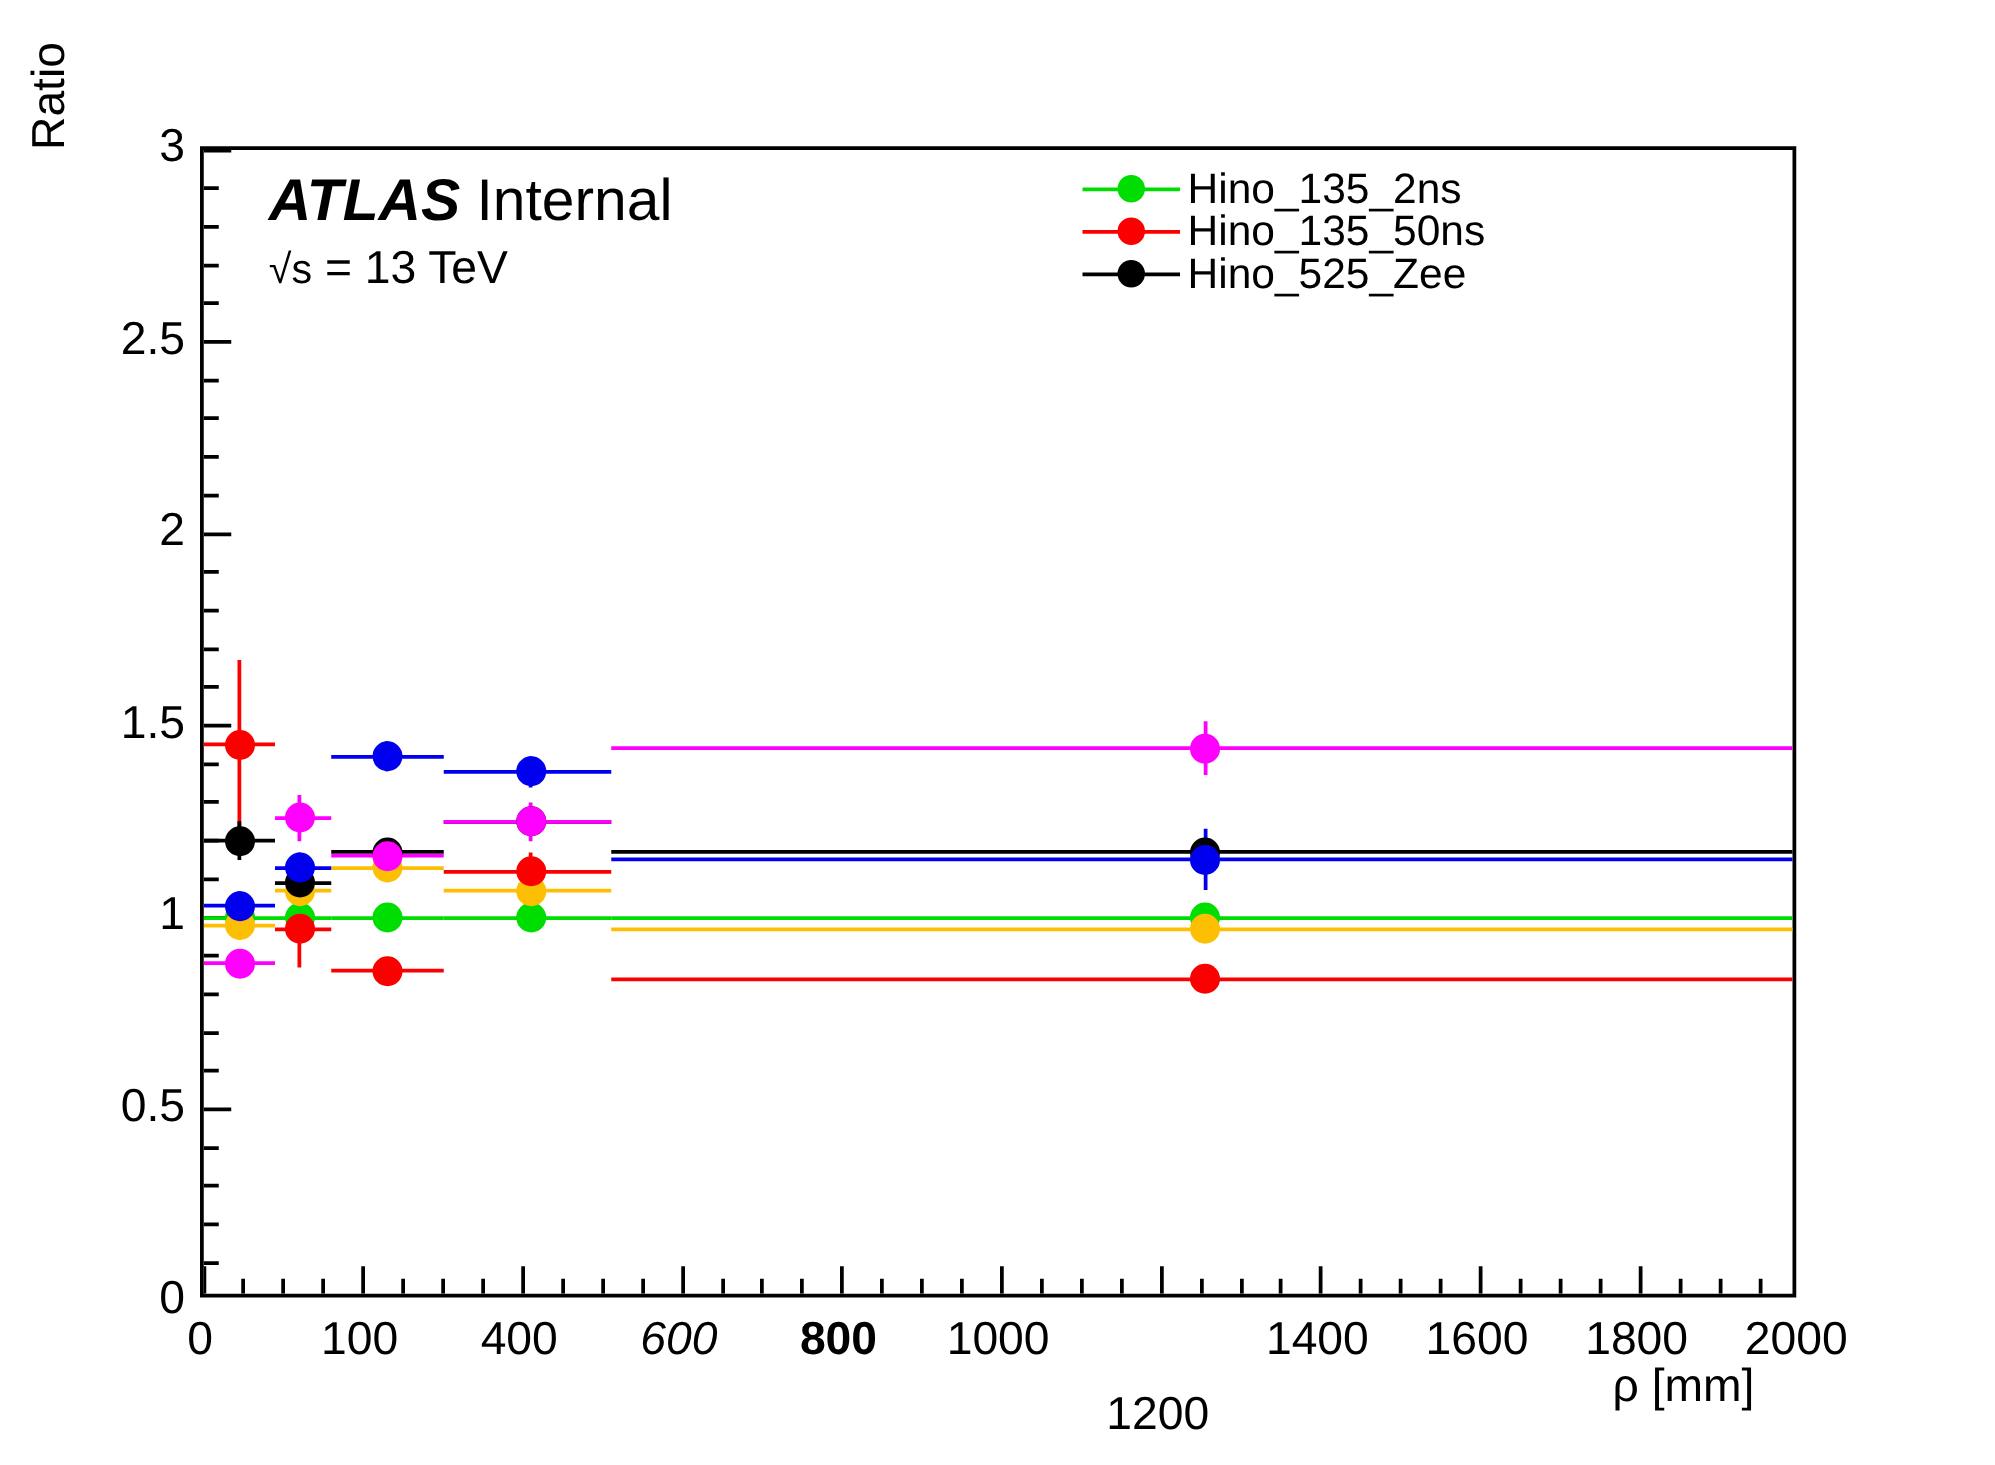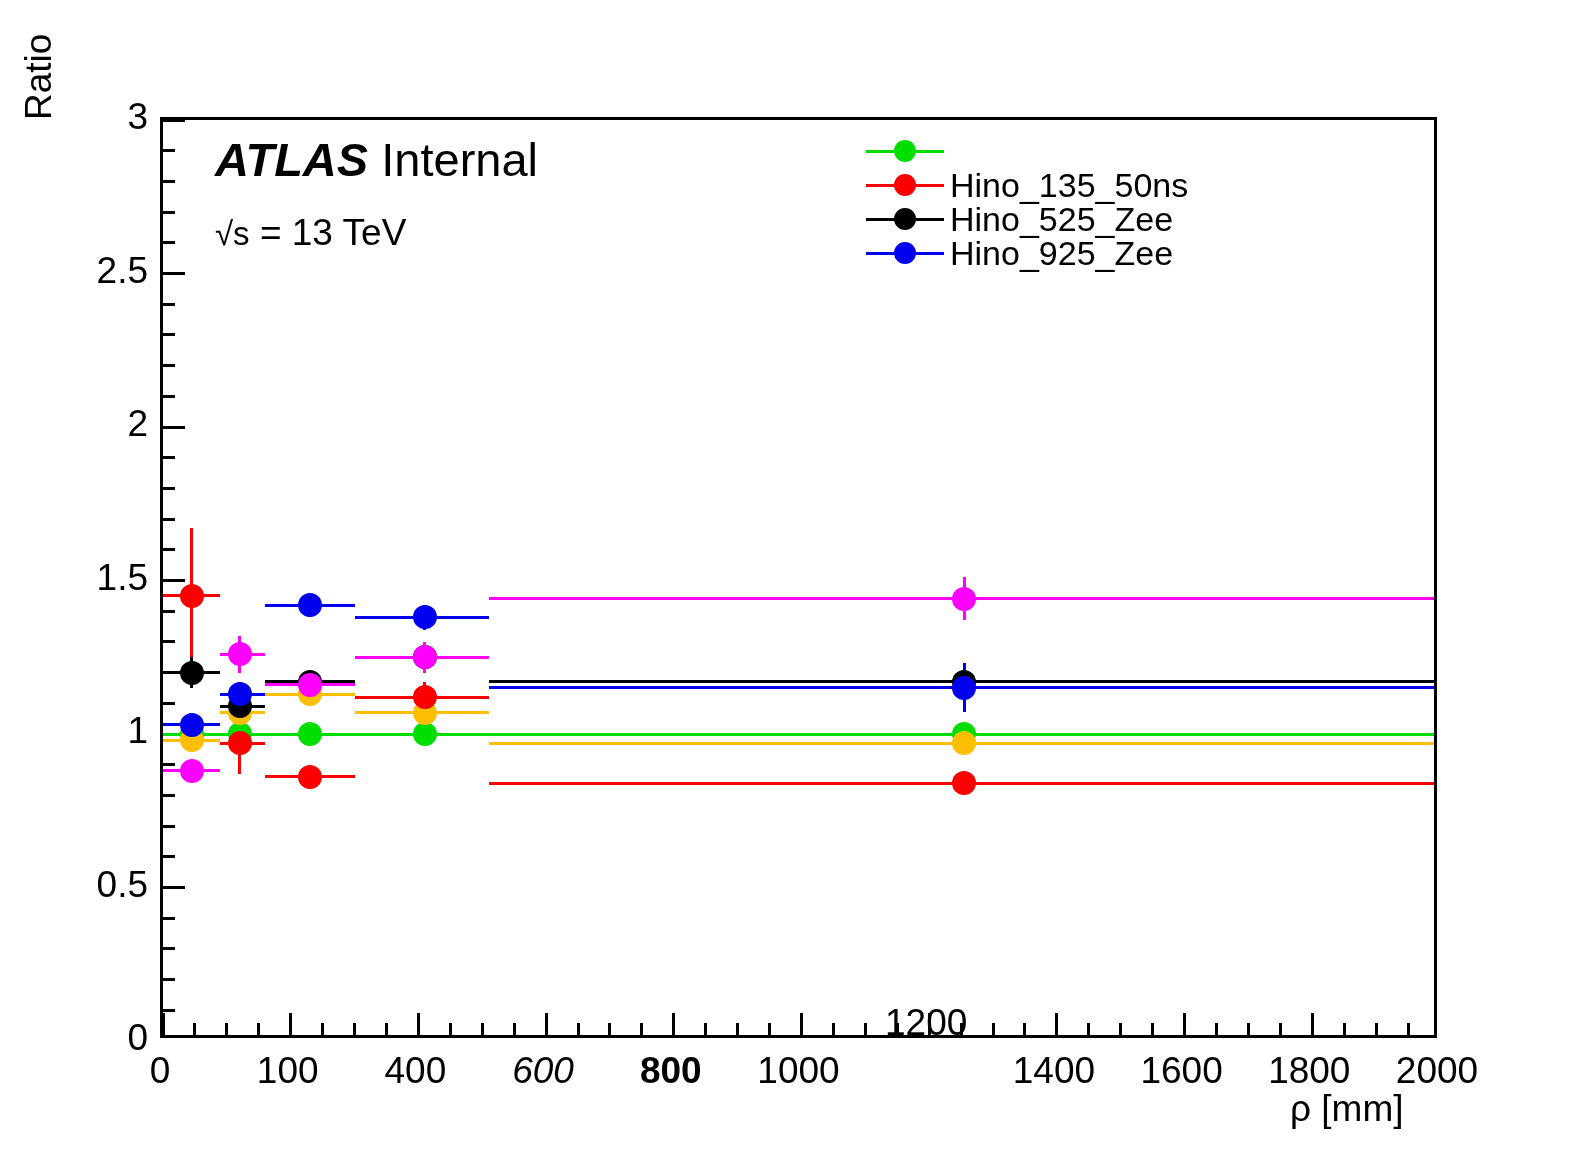--- a/index.html
+++ b/index.html
@@ -44,21 +44,21 @@
   #xtitle{
     position:absolute;left:1290px;top:1088px;
     font-size:37px;color:#000;white-space:nowrap;
   }
 
   
   #atlas-block{position:absolute;left:215px;top:135px;}
   #atlas-line{font-size:47px;white-space:nowrap;line-height:1.05;}
   #atlas-word{font-weight:bold;font-style:italic;font-family:"Liberation Sans",sans-serif;}
   #atlas-internal{font-weight:normal;font-style:normal;}
-  #energy-line{font-size:37px;margin-top:28px;white-space:nowrap;}
+  #energy-line{font-size:37px;margin-top:9px;white-space:nowrap;}
   #energy-line .sqrt-glyph{font-size:33px;}
 
   
   #legend{position:absolute;left:866px;top:134px;width:420px;}
   .legend-row{position:relative;height:34px;display:flex;align-items:center;}
   .legend-mark{position:relative;width:78px;height:30px;flex:0 0 78px;}
   .legend-line{position:absolute;left:0;top:13.5px;width:78px;height:3px;}
   .legend-dot{position:absolute;left:28px;top:4px;width:22px;height:22px;border-radius:50%;}
   .legend-text{font-size:34px;color:#000;white-space:nowrap;margin-left:6px;}
 
@@ -84,41 +84,35 @@
       <span class="sqrt-glyph">√s</span><span> = 13 TeV</span>
     </div>
   </div>
 
   <div id="legend">
       <div class="legend-row">
         <span class="legend-mark">
           <span class="legend-line" style="background: rgb(0, 221, 0);"></span>
           <span class="legend-dot" style="background: rgb(0, 221, 0);"></span>
         </span>
+        <span class="legend-text">Hino_135_2ns</span>
       </div>
       <div class="legend-row">
         <span class="legend-mark">
           <span class="legend-line" style="background: rgb(250, 0, 0);"></span>
           <span class="legend-dot" style="background: rgb(250, 0, 0);"></span>
         </span>
         <span class="legend-text">Hino_135_50ns</span>
       </div>
       <div class="legend-row">
         <span class="legend-mark">
           <span class="legend-line" style="background: rgb(0, 0, 0);"></span>
           <span class="legend-dot" style="background: rgb(0, 0, 0);"></span>
         </span>
         <span class="legend-text">Hino_525_Zee</span>
-      </div>
-      <div class="legend-row">
-        <span class="legend-mark">
-          <span class="legend-line" style="background: rgb(0, 0, 238);"></span>
-          <span class="legend-dot" style="background: rgb(0, 0, 238);"></span>
-        </span>
-        <span class="legend-text">Hino_925_Zee</span>
       </div>
     </div>
 
   <div id="frame">
     <div id="plotarea">
         <div class="tick xtick-major" style="left: -1.5px;"></div>
         <div class="tick xtick-minor" style="left: 30.425px;"></div>
         <div class="tick xtick-minor" style="left: 62.35px;"></div>
         <div class="tick xtick-minor" style="left: 94.275px;"></div>
         <div class="tick xtick-major" style="left: 126.2px;"></div>
@@ -279,21 +273,21 @@
         <div class="pt" title="Hino_925_Zee @ ρ=1255 mm : 1.15" style="left: 801.317px; top: 567.95px; background: rgb(0, 0, 238);"></div>
       </div>
   </div>
 
 <div class="xlabel" style="left: 90px; top: 1052px;">0</div>
     <div class="xlabel" style="left: 217.7px; top: 1052px;">100</div>
     <div class="xlabel" style="left: 345.4px; top: 1052px;">400</div>
     <div class="xlabel" style="left: 473.1px; top: 1052px; font-style: italic;">600</div>
     <div class="xlabel" style="left: 600.8px; top: 1052px; font-weight: bold;">800</div>
     <div class="xlabel" style="left: 728.5px; top: 1052px;">1000</div>
-    <div class="xlabel" style="left: 856.2px; top: 1004px;">1200</div>
+    <div class="xlabel" style="left: 856.2px; top: 1112px;">1200</div>
     <div class="xlabel" style="left: 983.9px; top: 1052px;">1400</div>
     <div class="xlabel" style="left: 1111.6px; top: 1052px;">1600</div>
     <div class="xlabel" style="left: 1239.3px; top: 1052px;">1800</div>
     <div class="xlabel" style="left: 1367px; top: 1052px;">2000</div>
     <div class="ylabel" style="left: 28px; top: 1019px;">0</div>
     <div class="ylabel" style="left: 28px; top: 865.5px;">0.5</div>
     <div class="ylabel" style="left: 28px; top: 712px;">1</div>
     <div class="ylabel" style="left: 28px; top: 558.5px;">1.5</div>
     <div class="ylabel" style="left: 28px; top: 405px;">2</div>
     <div class="ylabel" style="left: 28px; top: 251.5px;">2.5</div>

